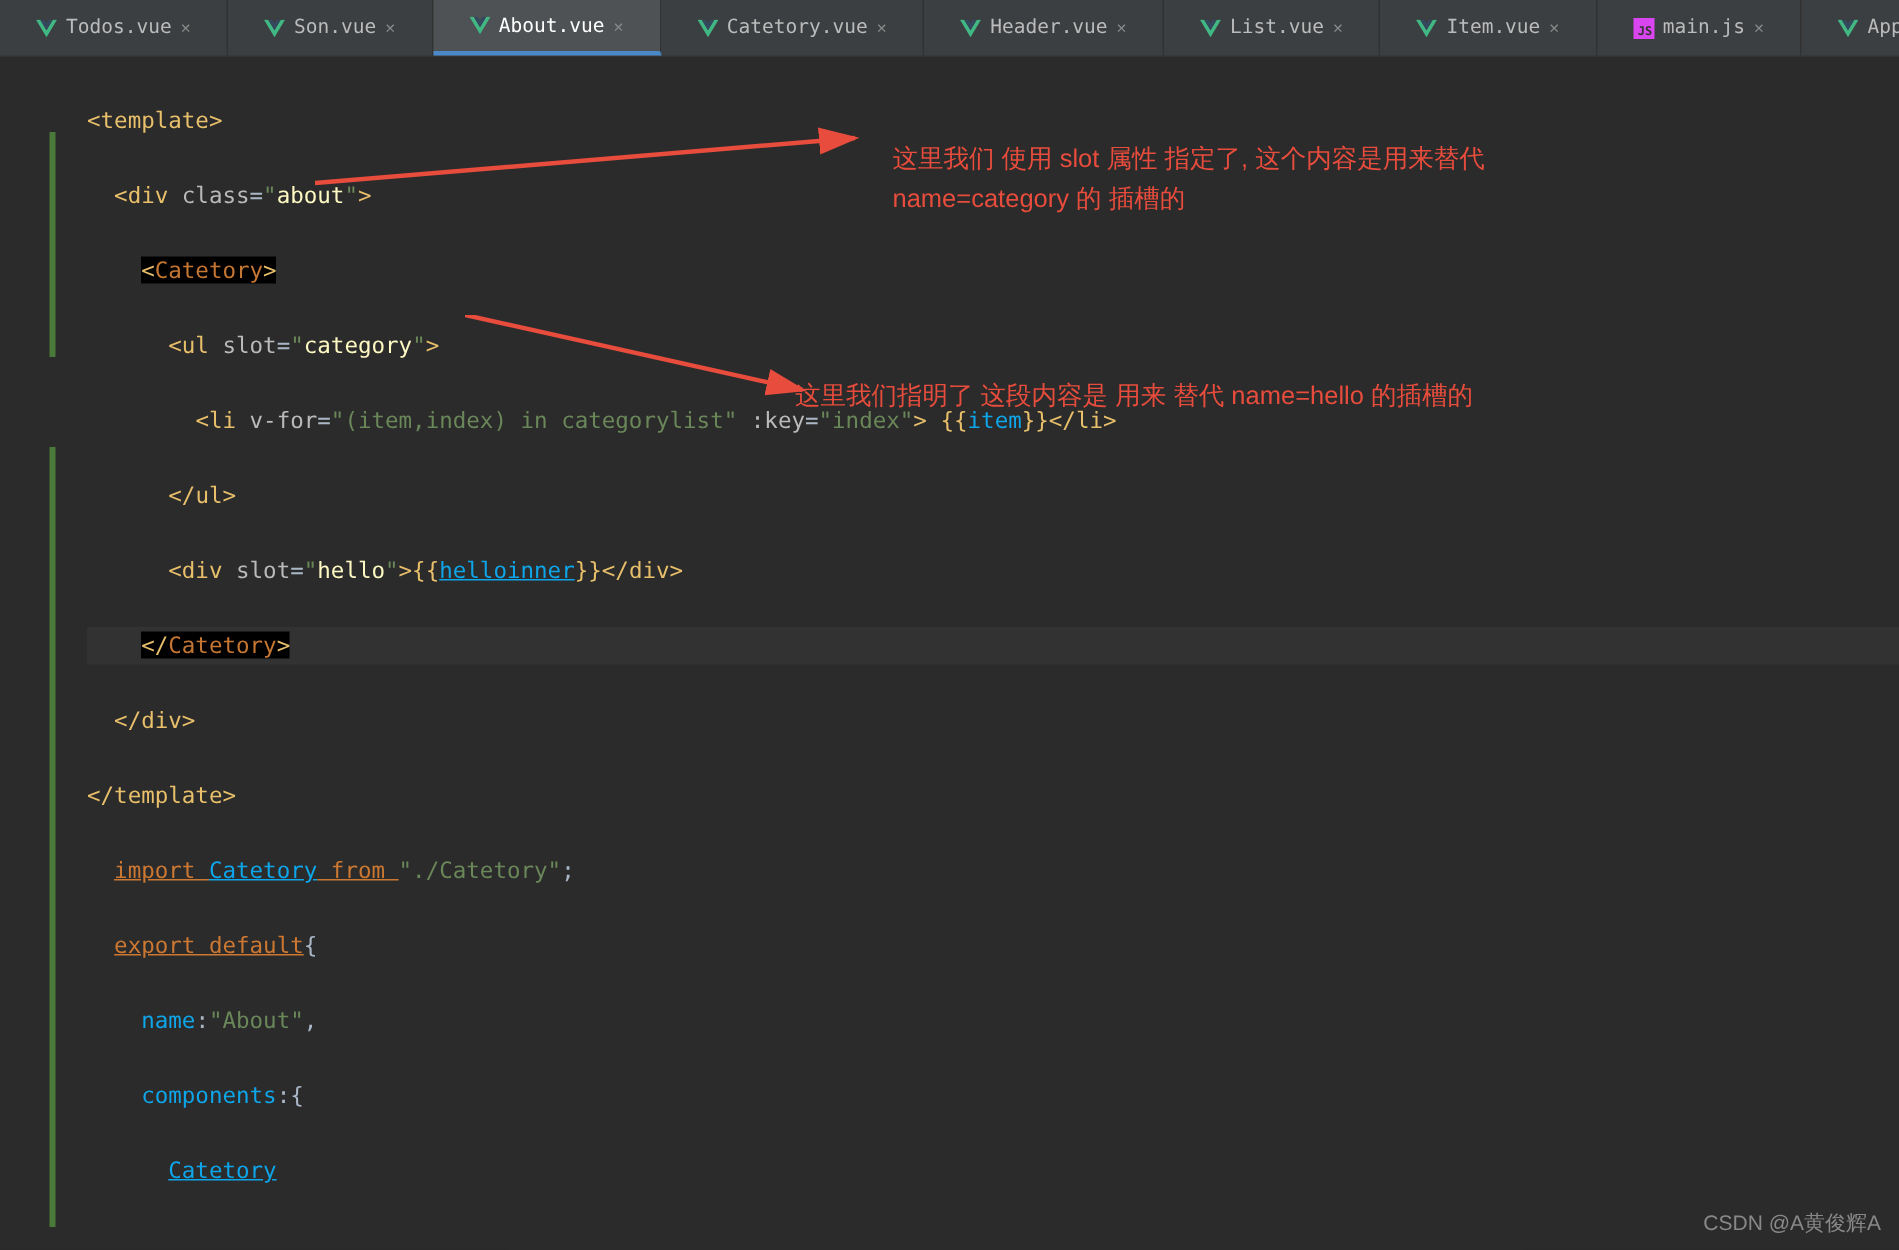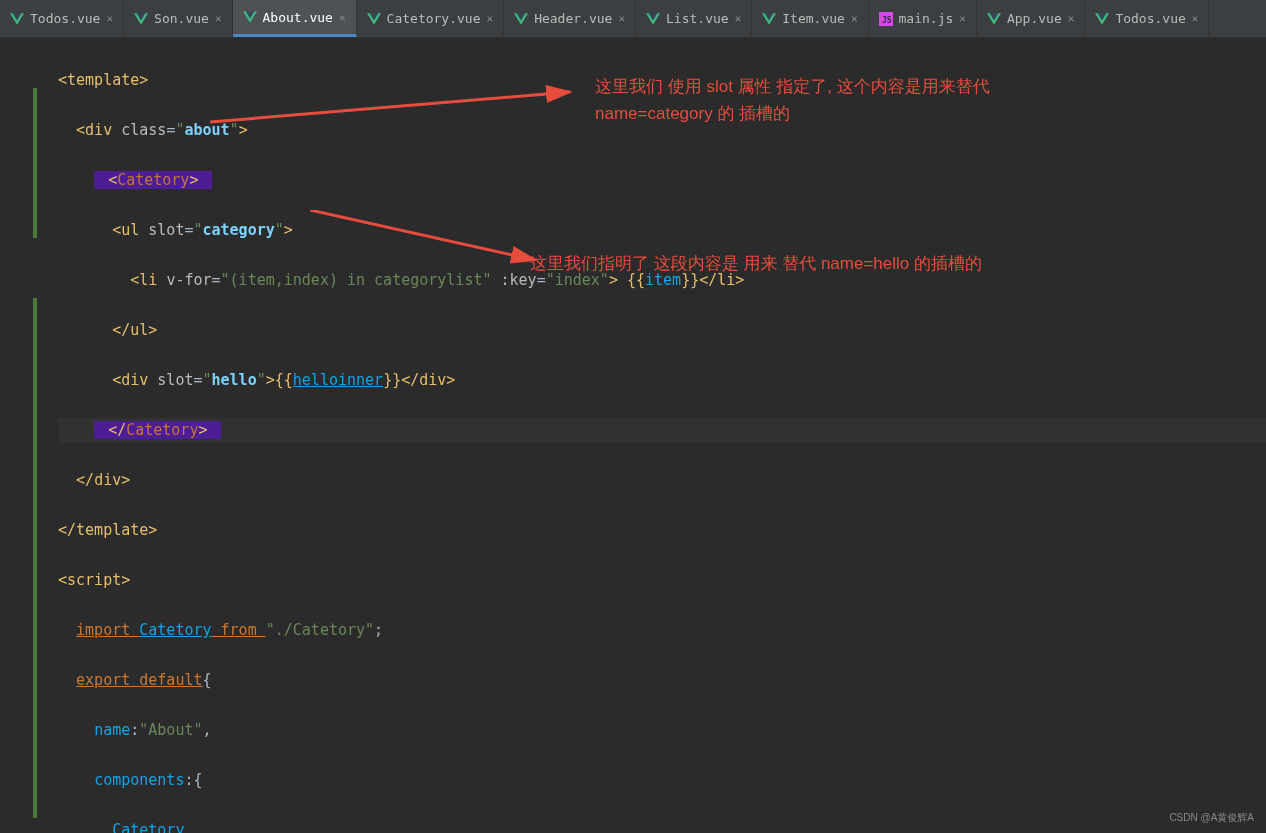--- a/index.html
+++ b/index.html
@@ -15,21 +15,21 @@
 }
 .tabs {
   display: flex;
   background: #3c3f41;
   height: 38px;
   border-bottom: 1px solid #323232;
 }
 .tab {
   display: flex;
   align-items: center;
-  padding: 0 10px;
+  padding: 0 24px;
   border-right: 1px solid #323232;
   color: #bbbbbb;
   font-size: 13px;
   gap: 6px;
   cursor: pointer;
 }
 .tab.active {
   background: #4e5254;
   border-bottom: 3px solid #4a88c7;
   color: #ffffff;
@@ -58,27 +58,27 @@
   position: relative;
   padding-top: 5px;
 }
 .code {
   margin-left: 58px;
   line-height: 25px;
   white-space: pre;
 }
 .line { height: 25px; position: relative; }
 .hl-line { background: #323232; }
-.sel-tag { background: #4c1d95; color: #e8bf6a; padding: 0 14px; margin-top: 39px; }
+.sel-tag { background: #000000; color: #e8bf6a; padding: 0 0; margin-top: 39px; }
 .c-tag { color: #e8bf6a; }
 .c-br { color: #e8bf6a; }
 .c-attr { color: #bababa; }
 .c-eq { color: #a9b7c6; }
 .c-str { color: #6a8759; }
-.c-strb { color: #7dd3fc; font-weight: bold; }
+.c-strb { color: #fef9c3; font-weight: normal; }
 .c-key { color: #cc7832; text-decoration: underline; }
 .c-var { color: #0ea5e9; }
 .c-u { text-decoration: underline; }
 .c-punc { color: #a9b7c6; }
 .c-comp { color: #c57633; }
 .change-bar {
   position: absolute;
   left: 33px;
   width: 4px;
   background: #4a7a3a;
@@ -91,21 +91,21 @@
   line-height: 1.6;
 }
 .arrow {
   position: absolute;
 }
 .watermark {
   position: absolute;
   right: 12px;
   bottom: 8px;
   color: #888;
-  font-size: 10px;
+  font-size: 14px;
   font-family: sans-serif;
 }
 </style>
 </head>
 <body>
 
 <div class="tabs">
   <div class="tab">
     <svg class="vue-icon" viewBox="0 0 24 20">
         <path fill="#41b883" d="M0 0l12 20L24 0h-4.8L12 12 4.8 0z"></path>
@@ -193,21 +193,20 @@
 <div class="line"><span class="c-br">&lt;</span><span class="c-tag">template</span><span class="c-br">&gt;</span></div>
 <div class="line">  <span class="c-br">&lt;</span><span class="c-tag">div </span><span class="c-attr">class</span><span class="c-eq">=</span><span class="c-str">"</span><span class="c-strb">about</span><span class="c-str">"</span><span class="c-br">&gt;</span></div>
 <div class="line">    <span class="sel-tag"><span>&lt;</span><span class="c-comp">Catetory</span><span>&gt;</span></span></div>
 <div class="line">      <span class="c-br">&lt;</span><span class="c-tag">ul </span><span class="c-attr">slot</span><span class="c-eq">=</span><span class="c-str">"</span><span class="c-strb">category</span><span class="c-str">"</span><span class="c-br">&gt;</span></div>
 <div class="line">        <span class="c-br">&lt;</span><span class="c-tag">li </span><span class="c-attr">v-for</span><span class="c-eq">=</span><span class="c-str">"(item,index) in categorylist"</span><span class="c-attr"> :key</span><span class="c-eq">=</span><span class="c-str">"index"</span><span class="c-br">&gt; {{</span><span class="c-var">item</span><span class="c-br">}}&lt;/</span><span class="c-tag">li</span><span class="c-br">&gt;</span></div>
 <div class="line">      <span class="c-br">&lt;/</span><span class="c-tag">ul</span><span class="c-br">&gt;</span></div>
 <div class="line">      <span class="c-br">&lt;</span><span class="c-tag">div </span><span class="c-attr">slot</span><span class="c-eq">=</span><span class="c-str">"</span><span class="c-strb">hello</span><span class="c-str">"</span><span class="c-br">&gt;{{</span><span class="c-var c-u">helloinner</span><span class="c-br">}}&lt;/</span><span class="c-tag">div</span><span class="c-br">&gt;</span></div>
 <div class="line hl-line">    <span class="sel-tag"><span>&lt;/</span><span class="c-comp">Catetory</span><span>&gt;</span></span></div>
 <div class="line">  <span class="c-br">&lt;/</span><span class="c-tag">div</span><span class="c-br">&gt;</span></div>
 <div class="line"><span class="c-br">&lt;/</span><span class="c-tag">template</span><span class="c-br">&gt;</span></div>
-<div class="line"><span class="c-br">&lt;</span><span class="c-tag">script</span><span class="c-br">&gt;</span></div>
 <div class="line">  <span class="c-key">import </span><span class="c-var c-u">Catetory</span><span class="c-key"> from </span><span class="c-str">"./Catetory"</span><span class="c-punc">;</span></div>
 <div class="line">  <span class="c-key">export default</span><span class="c-punc">{</span></div>
 <div class="line">    <span class="c-var">name</span><span class="c-punc">:</span><span class="c-str">"About"</span><span class="c-punc">,</span></div>
 <div class="line">    <span class="c-var">components</span><span class="c-punc">:{</span></div>
 <div class="line">      <span class="c-var c-u">Catetory</span></div>
 
 
 
 
 
@@ -225,21 +224,21 @@
 </div>
 
 <svg class="arrow" style="left:210px;top:80px;width:370px;height:50px">
   <defs>
       <marker id="ah1" markerWidth="10" markerHeight="10" refX="8" refY="3" orient="auto">
         <path d="M0,0 L0,6 L9,3 z" fill="#e74c3c"></path>
       </marker>
     </defs>
   <line x1="0" y1="42" x2="360" y2="12" stroke="#e74c3c" stroke-width="3" marker-end="url(#ah1)"></line>
 </svg>
-<div class="annotation" style="left:595px;top:73px;width:500px">这里我们 使用 slot 属性 指定了, 这个内容是用来替代  name=category 的  插槽的</div>
+<div class="annotation" style="left:595px;top:92px;width:500px">这里我们 使用 slot 属性 指定了, 这个内容是用来替代  name=category 的  插槽的</div>
 
 <svg class="arrow" style="left:310px;top:210px;width:240px;height:60px">
   <defs>
       <marker id="ah2" markerWidth="10" markerHeight="10" refX="8" refY="3" orient="auto">
         <path d="M0,0 L0,6 L9,3 z" fill="#e74c3c"></path>
       </marker>
     </defs>
   <line x1="0" y1="0" x2="225" y2="50" stroke="#e74c3c" stroke-width="3" marker-end="url(#ah2)"></line>
 </svg>
 <div class="annotation" style="left:530px;top:250px;width:600px">这里我们指明了 这段内容是 用来 替代 name=hello  的插槽的</div>

